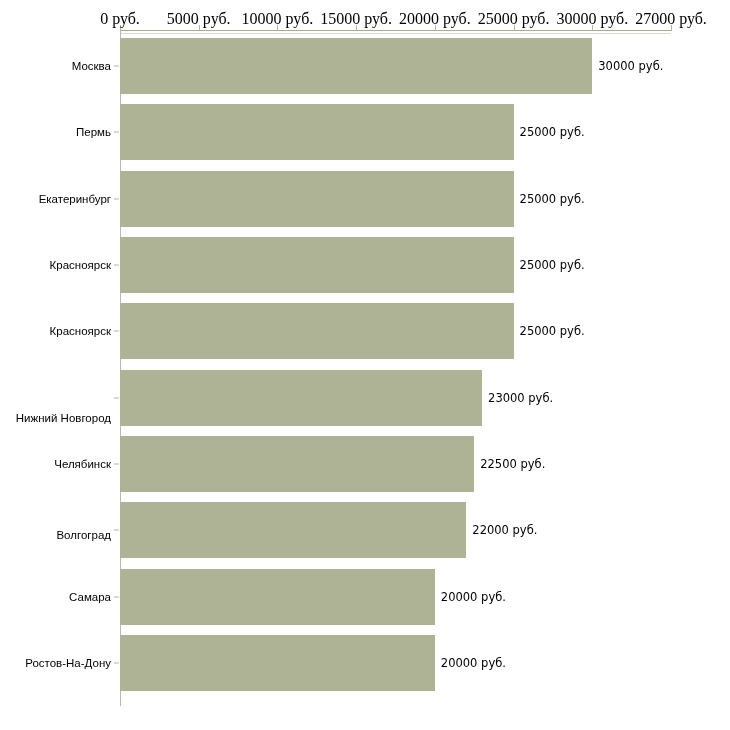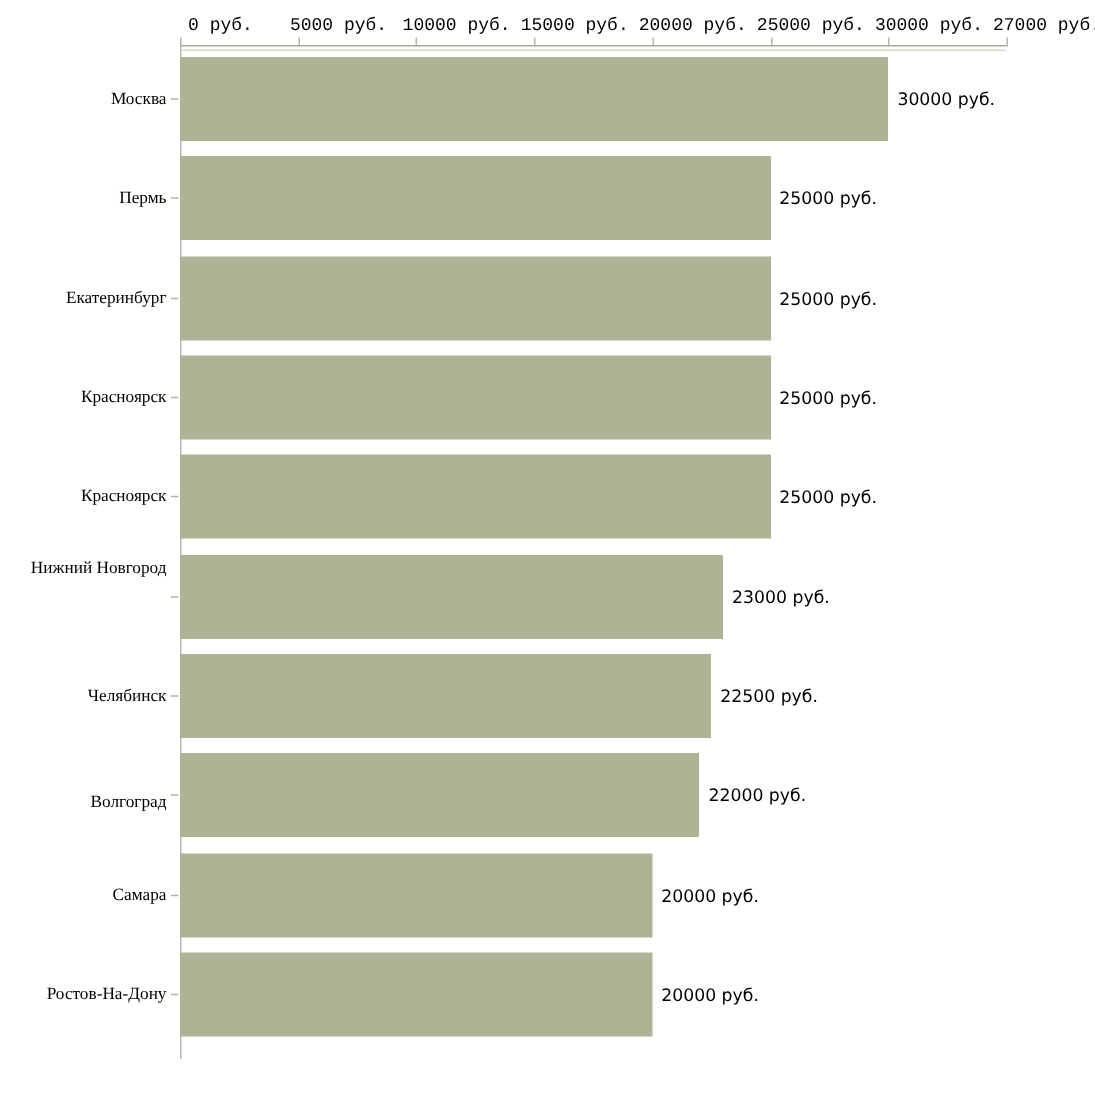--- a/index.html
+++ b/index.html
@@ -51,46 +51,45 @@
   .xtick {
     position: absolute;
     top: 25px;
     width: 1px;
     height: 6px;
     background: #b5b79e;
   }
   .xtick-label {
     position: absolute;
     top: 10px;
-    font-size: 12px;
+    font-size: 16px;
     color: #000000;
     white-space: nowrap;
     transform: translateX(-50%);
-    font-family: Liberation Mono, monospace;
-    margin-left: 27px;
+    font-family: Liberation Serif, serif;
   }
 
   
   .ytick {
     position: absolute;
     left: 114px;
     width: 5px;
     height: 1px;
     background: #b5b79e;
     transform: translateY(-0.5px);
   }
   .cat-label {
     position: absolute;
     right: 0;
     font-size: 11.5px;
     color: #000000;
     white-space: nowrap;
     text-align: right;
     transform: translateY(-50%);
-    font-family: Liberation Serif, serif;
+    font-family: Liberation Sans, sans-serif;
   }
   .cat-label-wrap {
     position: absolute;
     left: 0;
     width: 111px;
   }
 
   
   .bar {
     position: absolute;
@@ -159,21 +158,21 @@
       </div>
       <div class="bar" style="left: 120px; top: 303.35px; width: 393.571px; height: 56px; background: rgb(174, 179, 150);"></div>
       <div class="bar-value" style="left: 519.571px; top: 331.35px;">25000 руб.</div>
       <div class="ytick" style="top: 331.35px;"></div>
       <div class="cat-label-wrap" style="top: 331.35px;">
         <div class="cat-label" style="position: relative; transform: translateY(-50%); margin-left: 14px;">Красноярск</div>
       </div>
       <div class="bar" style="left: 120px; top: 369.65px; width: 362.086px; height: 56px; background: rgb(174, 179, 150);"></div>
       <div class="bar-value" style="left: 488.086px; top: 397.65px;">23000 руб.</div>
       <div class="ytick" style="top: 397.65px;"></div>
-      <div class="cat-label-wrap" style="top: 379px;">
+      <div class="cat-label-wrap" style="top: 418px;">
         <div class="cat-label" style="position: relative; transform: translateY(-50%);">Нижний Новгород</div>
       </div>
       <div class="bar" style="left: 120px; top: 435.95px; width: 354.214px; height: 56px; background: rgb(174, 179, 150);"></div>
       <div class="bar-value" style="left: 480.214px; top: 463.95px;">22500 руб.</div>
       <div class="ytick" style="top: 463.95px;"></div>
       <div class="cat-label-wrap" style="top: 463.95px;">
         <div class="cat-label" style="position: relative; transform: translateY(-50%);">Челябинск</div>
       </div>
       <div class="bar" style="left: 120px; top: 502.25px; width: 346.343px; height: 56px; background: rgb(174, 179, 150);"></div>
       <div class="bar-value" style="left: 472.343px; top: 530.25px;">22000 руб.</div>

